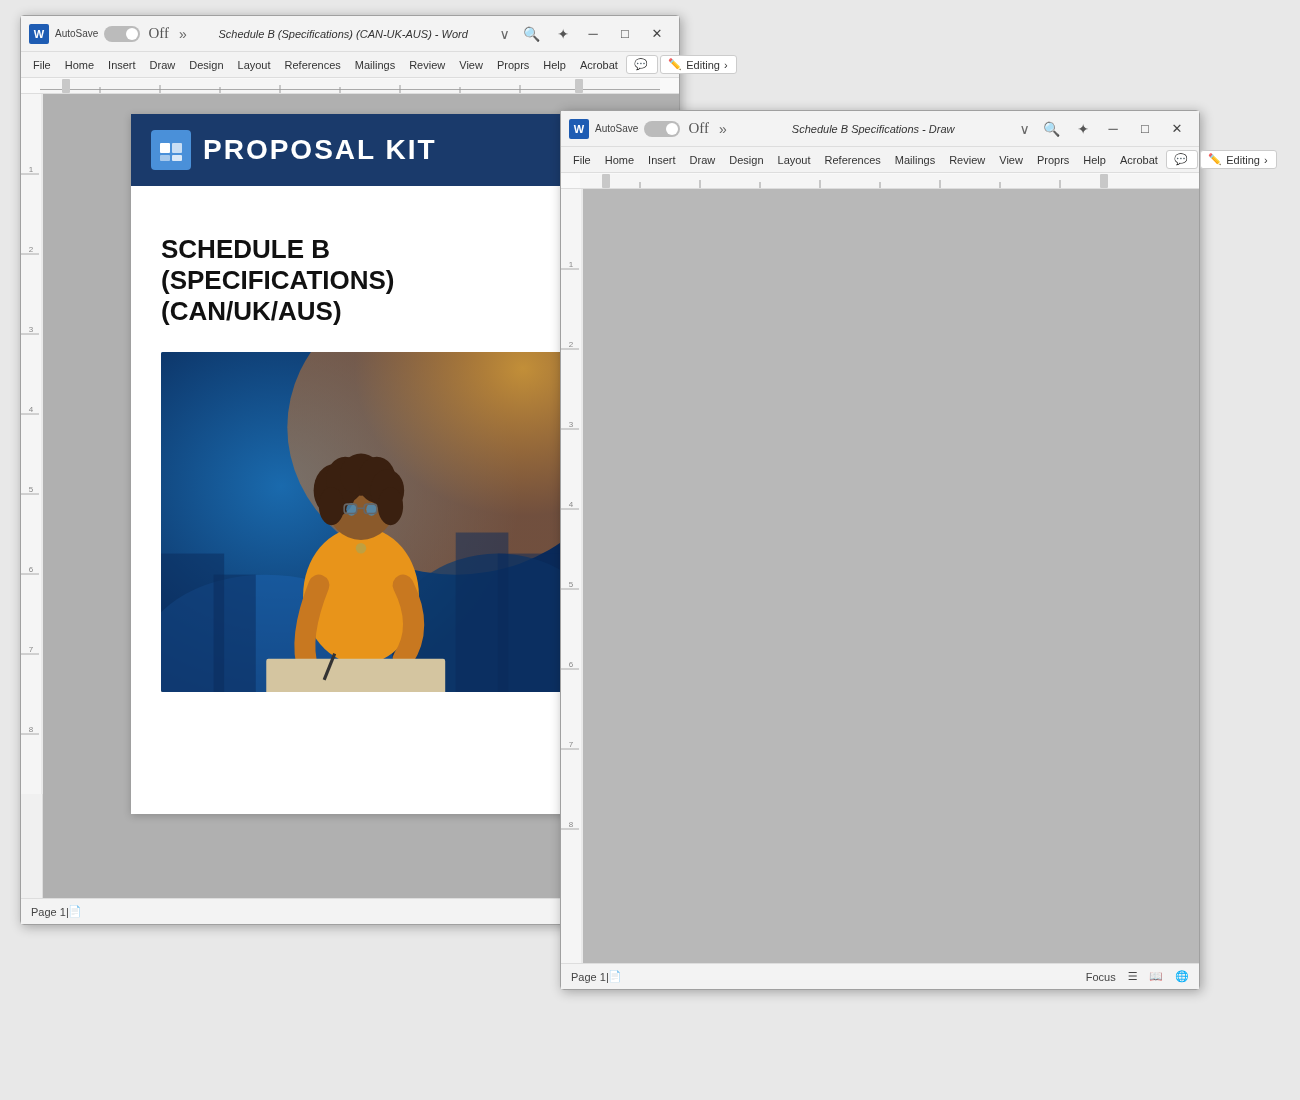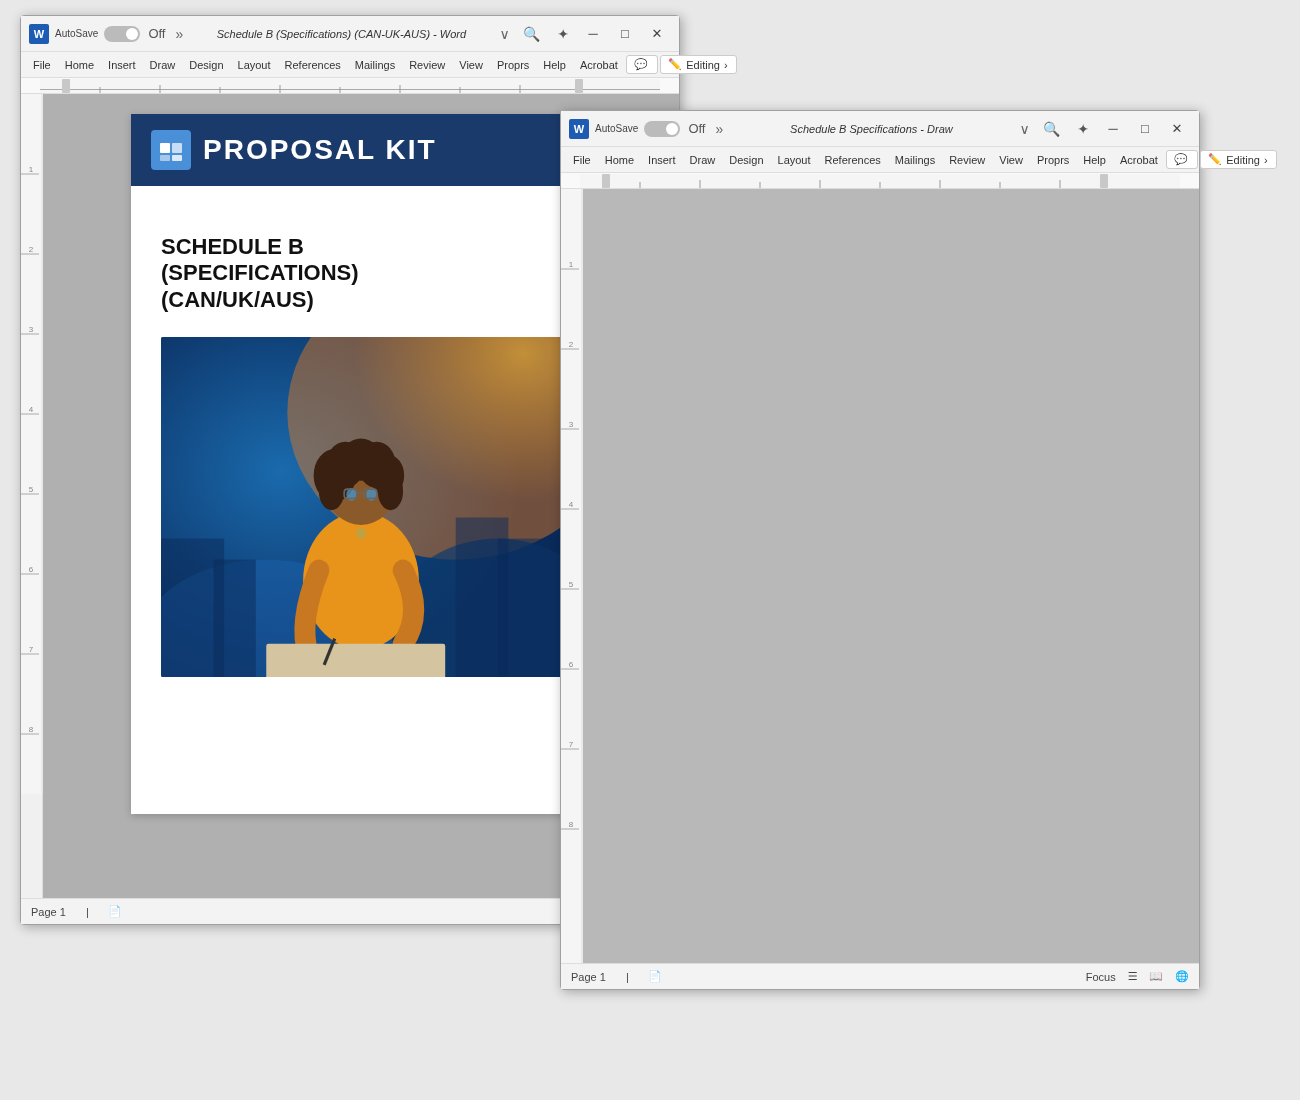--- a/index.html
+++ b/index.html
@@ -93,23 +93,24 @@
 
     .toggle-knob {
       width: 12px;
       height: 12px;
       background: white;
       border-radius: 50%;
       margin-left: auto;
     }
 
     .toggle-off-label {
-      font-size: 13px;
+      font-size: 15px;
       color: #555;
       margin-left: 2px;
+      font-family: Liberation Serif, serif;
     }
 
     .chevron-btn {
       font-size: 14px;
       color: #666;
       cursor: pointer;
       padding: 0 4px;
     }
 
     .title-bar-center {
@@ -230,21 +231,20 @@
     
     .status-bar {
       height: 26px;
       background: #f3f3f3;
       border-top: 1px solid #ddd;
       display: flex;
       align-items: center;
       padding: 0 10px;
       font-size: 11px;
       color: #444;
-      gap: 20px;
       flex-shrink: 0;
     }
 
     .status-right {
       margin-left: auto;
       display: flex;
       align-items: center;
       gap: 12px;
     }
 
@@ -271,21 +271,21 @@
 
     .proposal-title-text {
       font-size: 28px;
       font-weight: bold;
       color: white;
       text-transform: uppercase;
       letter-spacing: 2px;
     }
 
     .schedule-title {
-      font-size: 22px;
+      font-size: 26px;
       font-weight: 900;
       color: #111;
       line-height: 1.2;
       margin-bottom: 24px;
     }
 
     .cover-image {
       width: 100%;
       height: 340px;
       background: linear-gradient(135deg, #1a5fa8 0%, #f0a830 40%, #2980b9 70%, #1a3a6b 100%);

